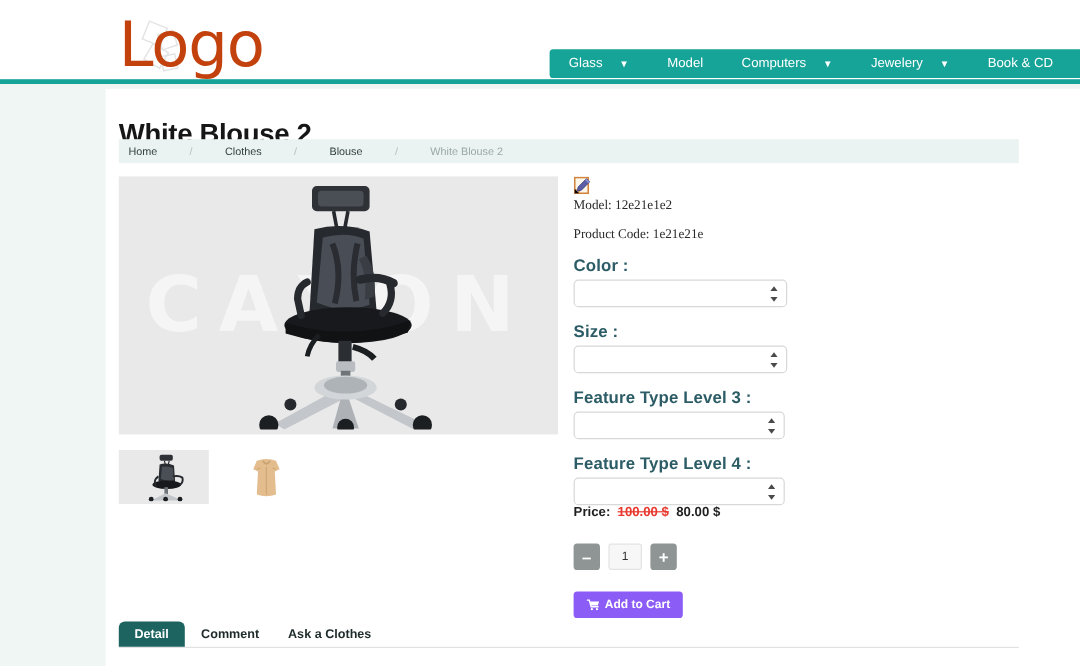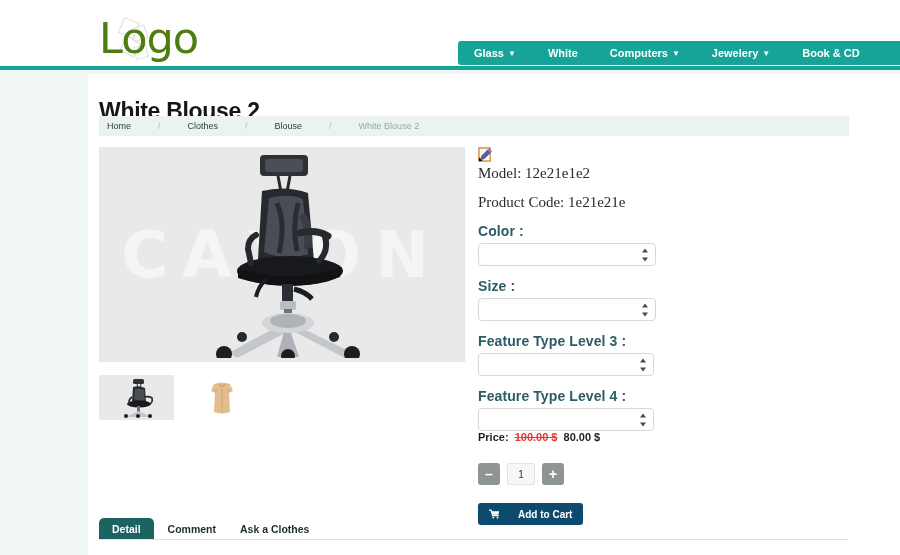--- a/index.html
+++ b/index.html
@@ -18,40 +18,40 @@
     background:#ffffff;
     border-bottom:4px solid #16a398;
   }
   #logo-wrap{
     position:absolute; left:99px; top:15px;
     width:180px; height:48px;
   }
   #logo-deco{ position:absolute; left:0; top:0; width:120px; height:50px; }
   #logo-text{
     position:absolute; left:0; top:-2px;
-    font-size:43px; line-height:50px;
-    color:#4d7c0f; font-weight:400;
+    font-size:52px; line-height:50px;
+    color:#c2410c; font-weight:400;
     font-family:"DejaVu Sans", sans-serif;
     letter-spacing:-1px;
   }
 
   
   #main-nav{
     position:absolute; left:458px; top:41px;
     height:24px;
     background:#16a398;
     border-radius:3px;
     display:flex; align-items:stretch;
     overflow:hidden;
   }
   .nav-item{
-    display:flex; align-items:center; gap:4px;
+    display:flex; align-items:center; gap:14px;
     padding:0 16px;
     color:#ffffff;
-    font-size:11px; font-weight:bold;
+    font-size:11px; font-weight:normal;
     font-family:"Liberation Sans", sans-serif;
     white-space:nowrap;
     cursor:pointer;
   }
   .nav-item .caret{
     font-size:8px; line-height:1; transform:translateY(1px);
   }
 
   
   #content-container{
@@ -114,21 +114,21 @@
   }
   .thumb.sel{ background:#e9e9e9; }
 
   
   #product-info{
     position:absolute; left:390px; top:73px;
     width:370px;
   }
   #edit-icon{ display:block; width:15px; height:15px; }
   .meta-line{
-    font-size:15px; color:#2b2b2b; margin-top:3px;
+    font-size:11px; color:#2b2b2b; margin-top:3px;
     font-family:"Liberation Serif", serif;
   }
   #product-code-line{ margin-top:12px; }
 
   .field-label{
     margin-top:12px; margin-bottom:4px;
     font-size:14px; font-weight:bold; color:#2c5c66;
     font-family:"Liberation Sans Narrow","Liberation Sans", sans-serif;
     letter-spacing:0.1px;
   }
@@ -172,23 +172,23 @@
   #qty-value{
     width:28px; height:22px;
     background:#f7f7f7; border:1px solid #e3e3e3;
     border-radius:2px;
     display:flex; align-items:center; justify-content:center;
     font-size:10px; color:#333;
   }
 
   #add-to-cart{
     margin-top:18px;
-    display:inline-flex; align-items:center; gap:18px;
+    display:inline-flex; align-items:center; gap:4px;
     height:22px; padding:0 11px;
-    background:#0c4a6e; border:none; border-radius:3px;
+    background:#8b5cf6; border:none; border-radius:3px;
     color:#fff; font-size:10px; font-weight:bold;
     font-family:"Liberation Sans Narrow","Liberation Sans", sans-serif;
     cursor:pointer;
   }
 
   
   #tabs{
     position:absolute; left:11px; top:440px;
     width:750px; height:26px;
     border-bottom:1px solid #e2e2e2;
@@ -224,21 +224,21 @@
     </svg>
     <div id="logo-text">Logo</div>
   </div>
 
   <nav id="main-nav">
     <div class="nav-item">
       <span>Glass</span>
       <span class="caret">▼</span>
     </div>
     <div class="nav-item">
-      <span>White</span>
+      <span>Model</span>
     </div>
     <div class="nav-item">
       <span>Computers</span>
       <span class="caret">▼</span>
     </div>
     <div class="nav-item">
       <span>Jewelery</span>
       <span class="caret">▼</span>
     </div>
     <div class="nav-item">

